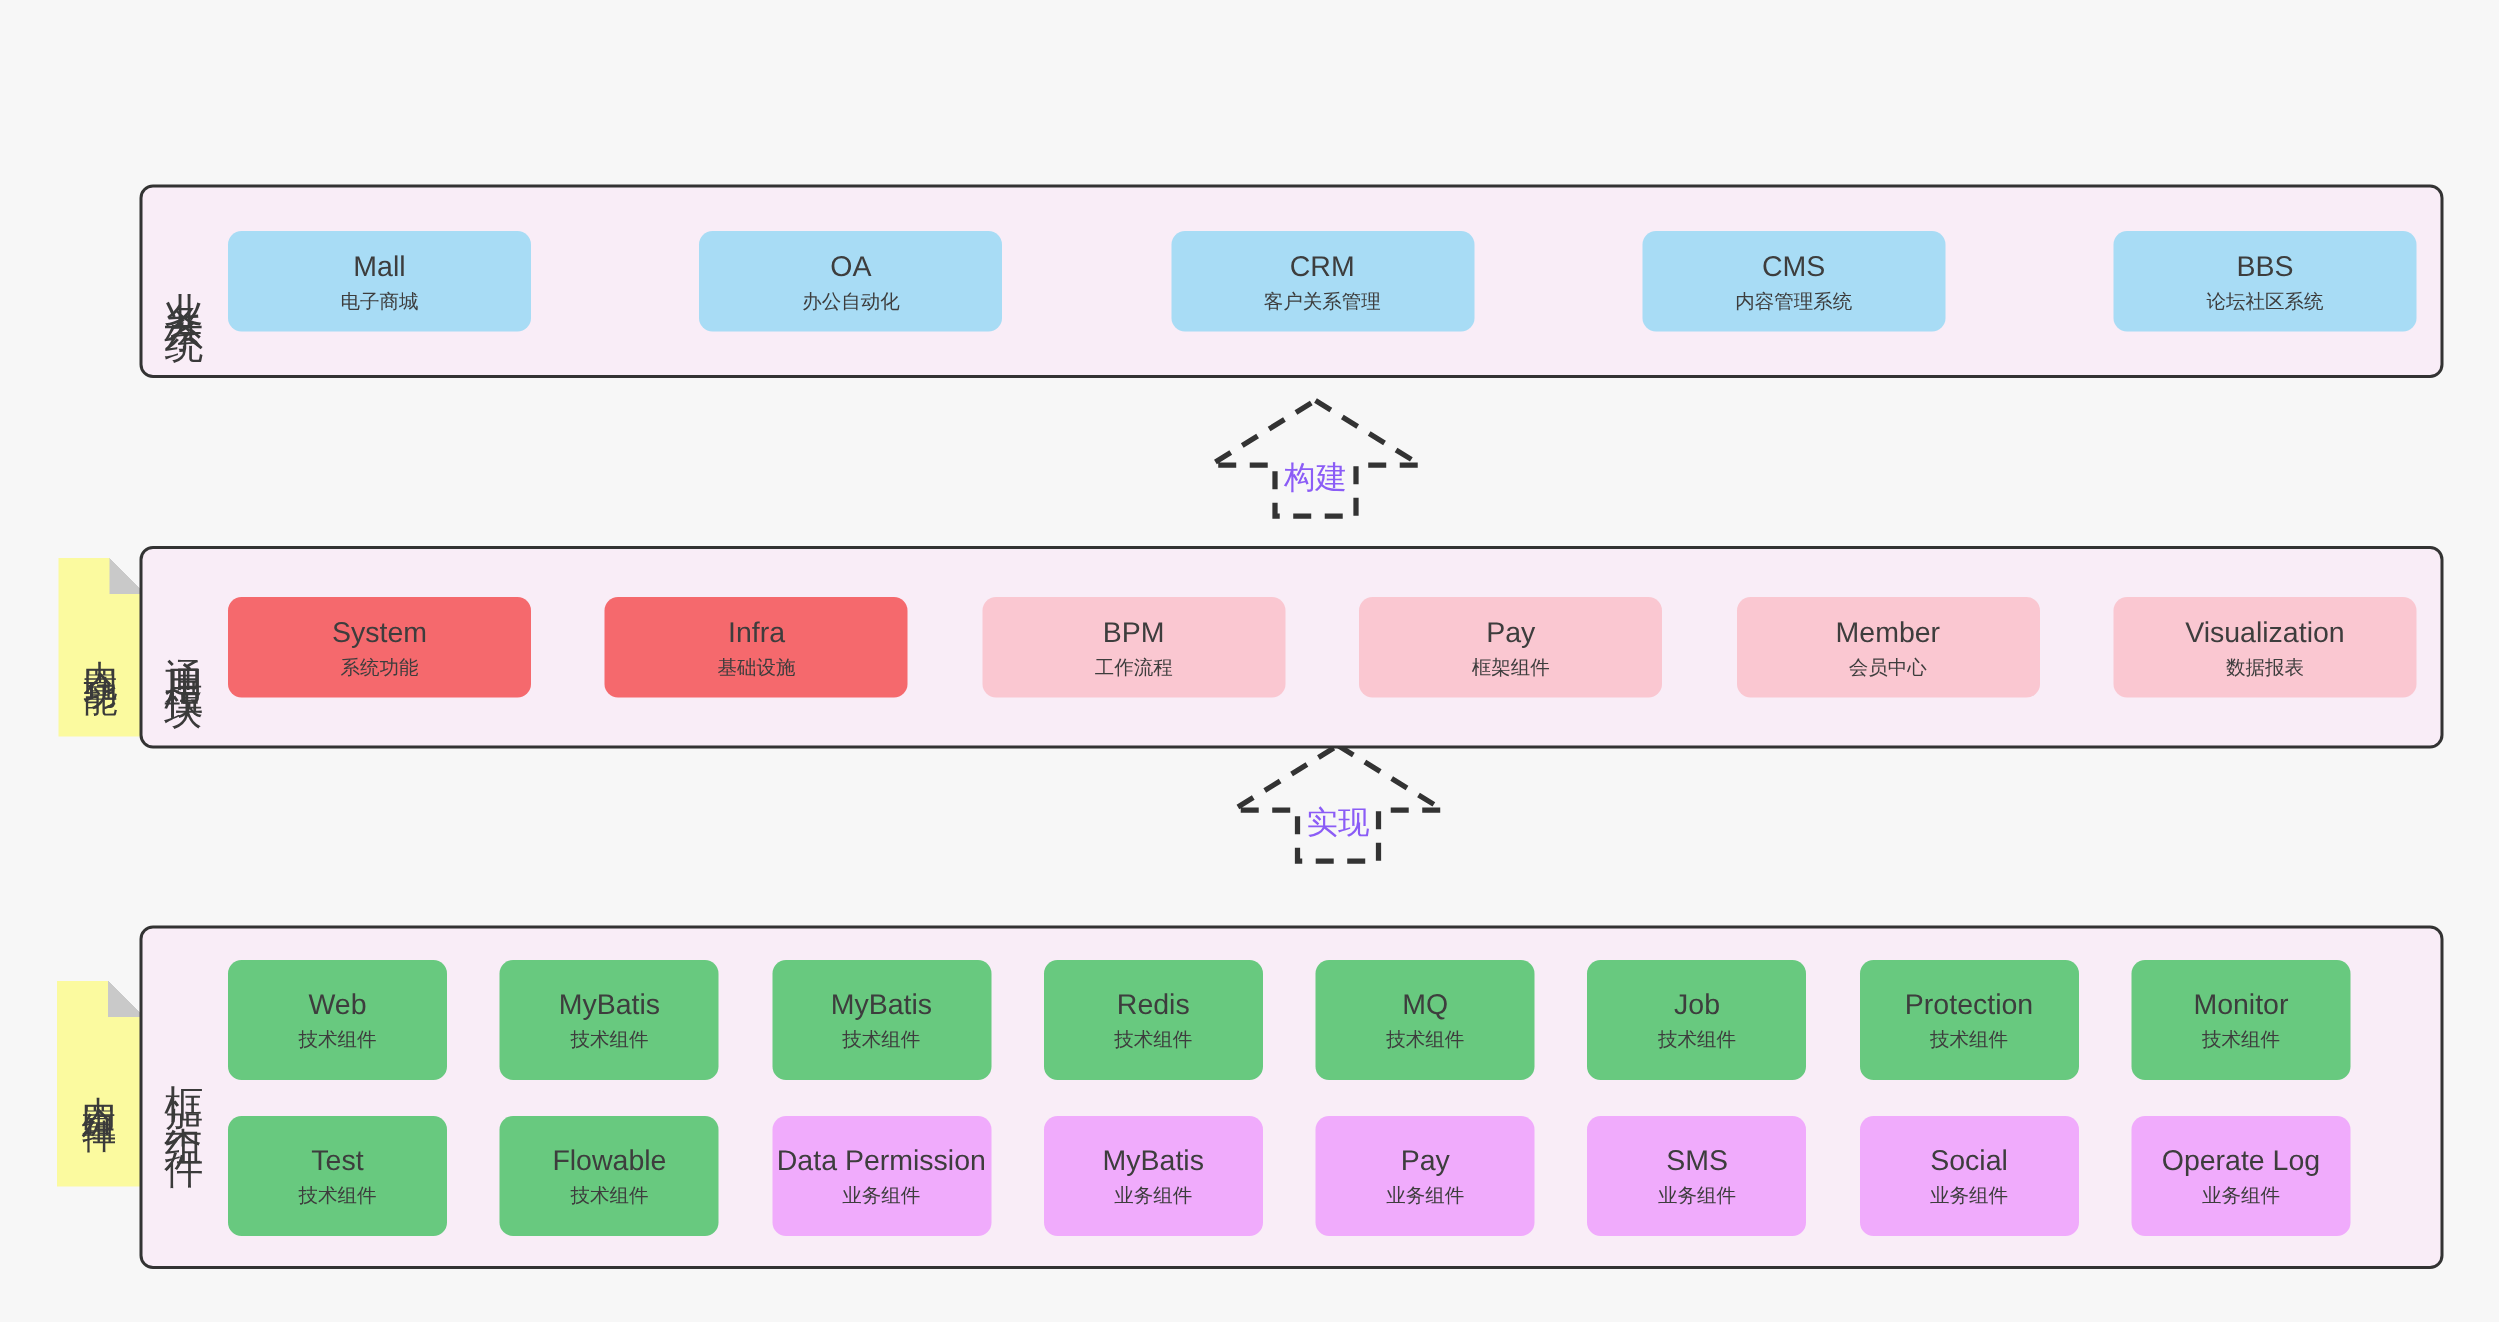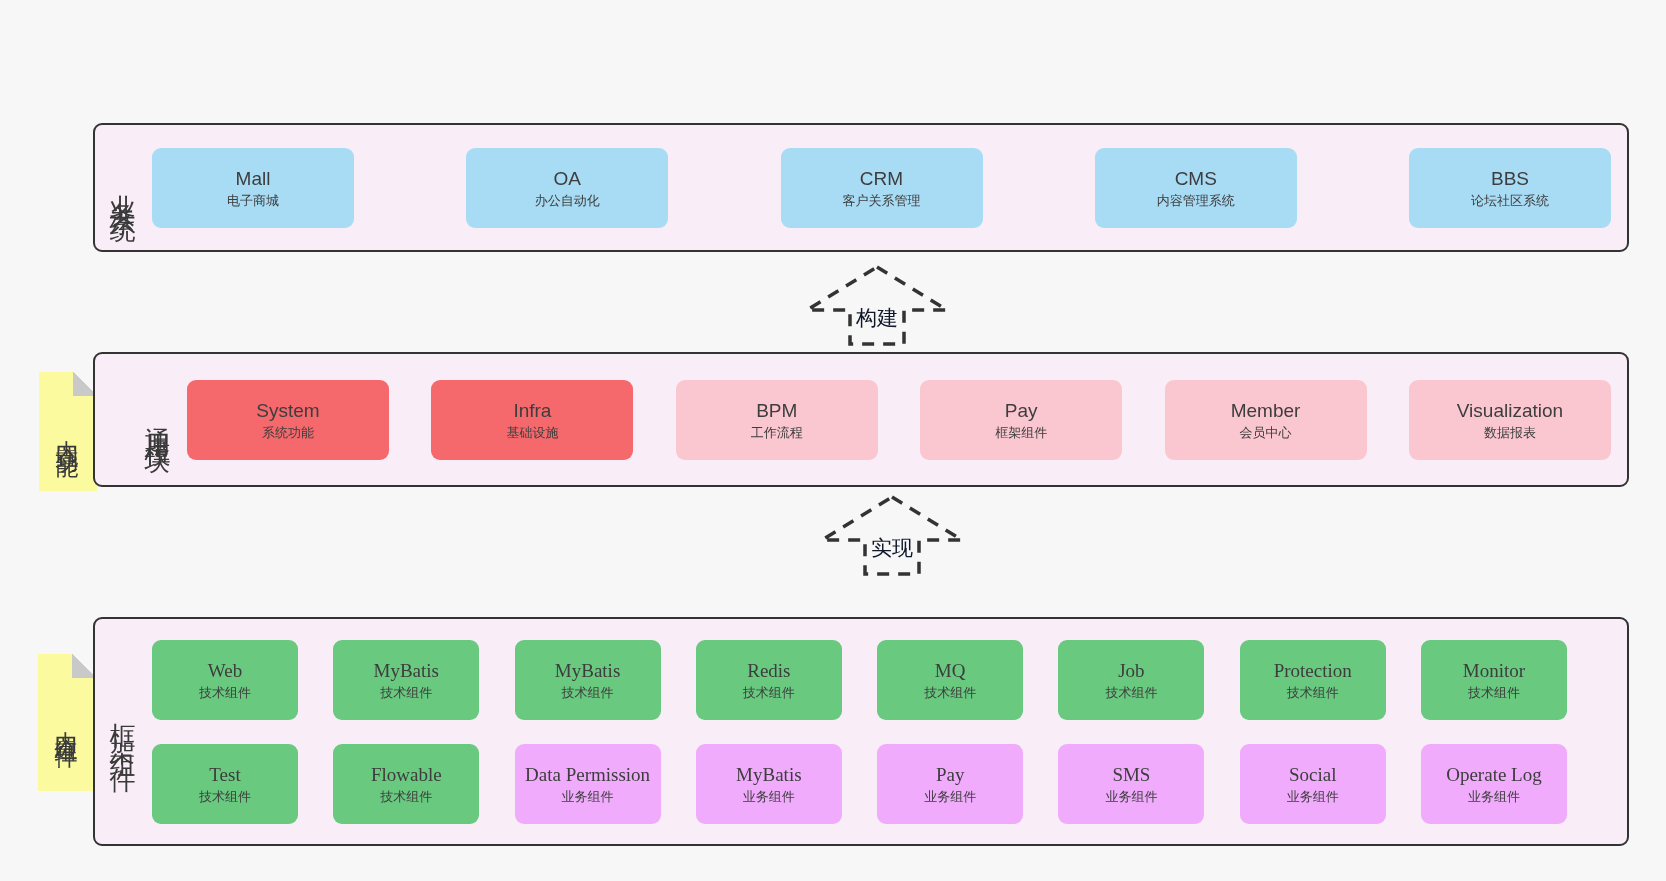--- a/index.html
+++ b/index.html
@@ -9,41 +9,41 @@
     font-family:"Liberation Sans","DejaVu Sans",sans-serif;
   }
 
   
   .layer {
     position:absolute; left:93px; width:1536px; box-sizing:border-box;
     background:#f9edf7; border:2px solid #333; border-radius:9px;
     display:flex; align-items:stretch; padding-right:16px; z-index:2;
   }
   #layer-business  { top:123px; height:129px; }
-  #layer-modules   { top:352px; height:135px;padding-left:35px; }
+  #layer-modules   { top:364px; height:135px; }
   #layer-framework { top:617px; height:229px; padding-right:60px; }
 
   .layer-label-col { flex:0 0 57px; display:flex; align-items:center; justify-content:center; }
   .layer-label {
     writing-mode:vertical-rl; text-orientation:upright;
     font-size:26px; letter-spacing:7px; color:#3a3a3a; white-space:nowrap;
   }
   #layer-framework .layer-label { letter-spacing:15px; }
 
   .boxes-row { flex:1; display:flex; justify-content:space-between; align-items:center; }
   .framework-rows { flex:1; display:flex; flex-direction:column; justify-content:center; gap:24px; }
-  .framework-rows .boxes-row { flex:0 0 auto;font-family:Liberation Serif, serif; }
+  .framework-rows .boxes-row { flex:0 0 auto; }
 
   
   .box {
     box-sizing:border-box; border-radius:9px;
     display:flex; flex-direction:column; justify-content:center; align-items:center;
     text-align:center; line-height:1.35;
   }
-  .box-lg { width:202px; height:80px; }
+  .box-lg { width:202px; height:67px; }
   .box-sm { width:146px; height:80px; }
   .box .t { font-size:19px; }
   .box .s { font-size:13px; }
   .box--blue       { background:#a8dcf5; }
   .box--red        { background:#f5696d; }
   .box--pink       { background:#fac7d1; }
   .box--green      { background:#68c97f; }
   .box--lightgreen { background:#f0abfc; }
 
   
@@ -62,21 +62,21 @@
     font-size:23px; letter-spacing:5px; color:#3a3a3a; white-space:nowrap;
   }
 
   
   .arrow { position:absolute; width:170px; height:82px; z-index:1; }
   #arrow-build     { left:792px; top:264px; }
   #arrow-implement { left:807px; top:494px; }
   .arrow svg { position:absolute; left:0; top:0; }
   .arrow-label {
     position:absolute; left:0; right:0; top:40px; text-align:center;
-    font-size:21px; color:#0f172a;
+    font-size:21px; color:#8b5cf6;
   }
   .arrow-label span { background:#f7f7f7; padding:0 3px; }
 </style>
 </head>
 <body>
 
 <div class="layer" id="layer-business">
   <div class="layer-label-col">
     <div class="layer-label">业务系统</div>
   </div>

